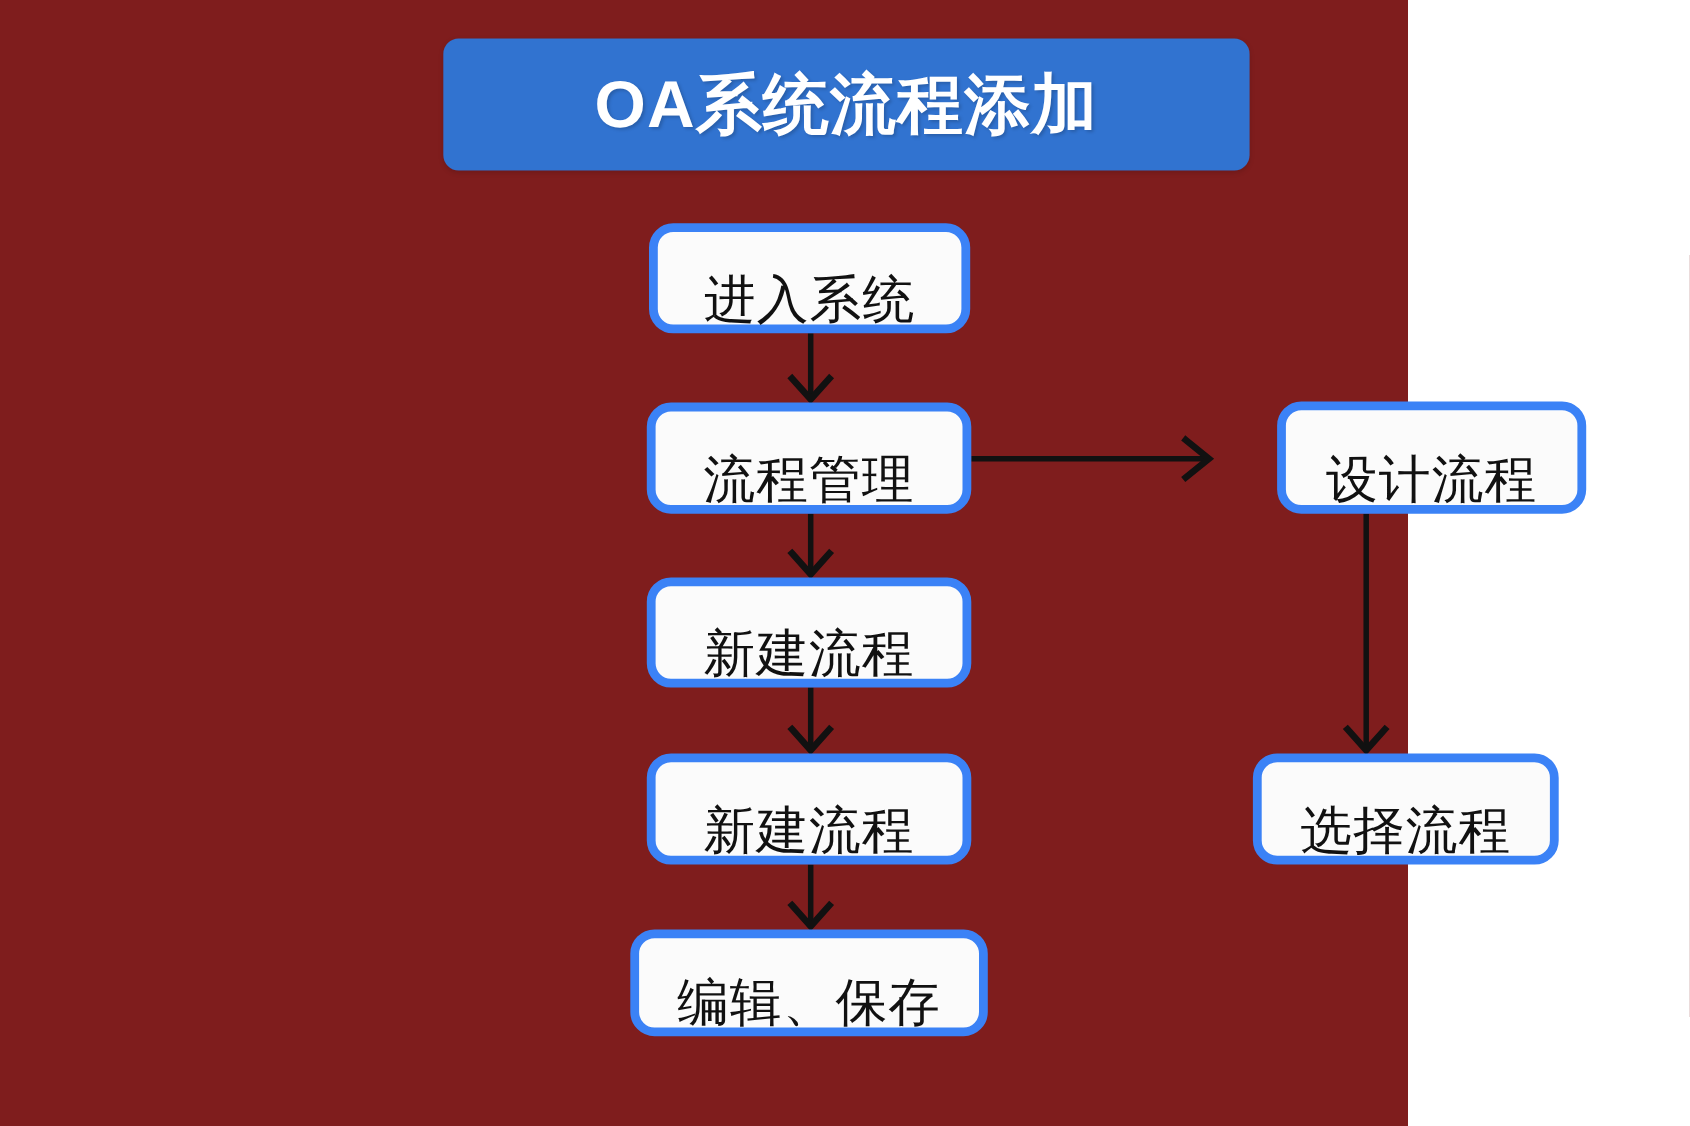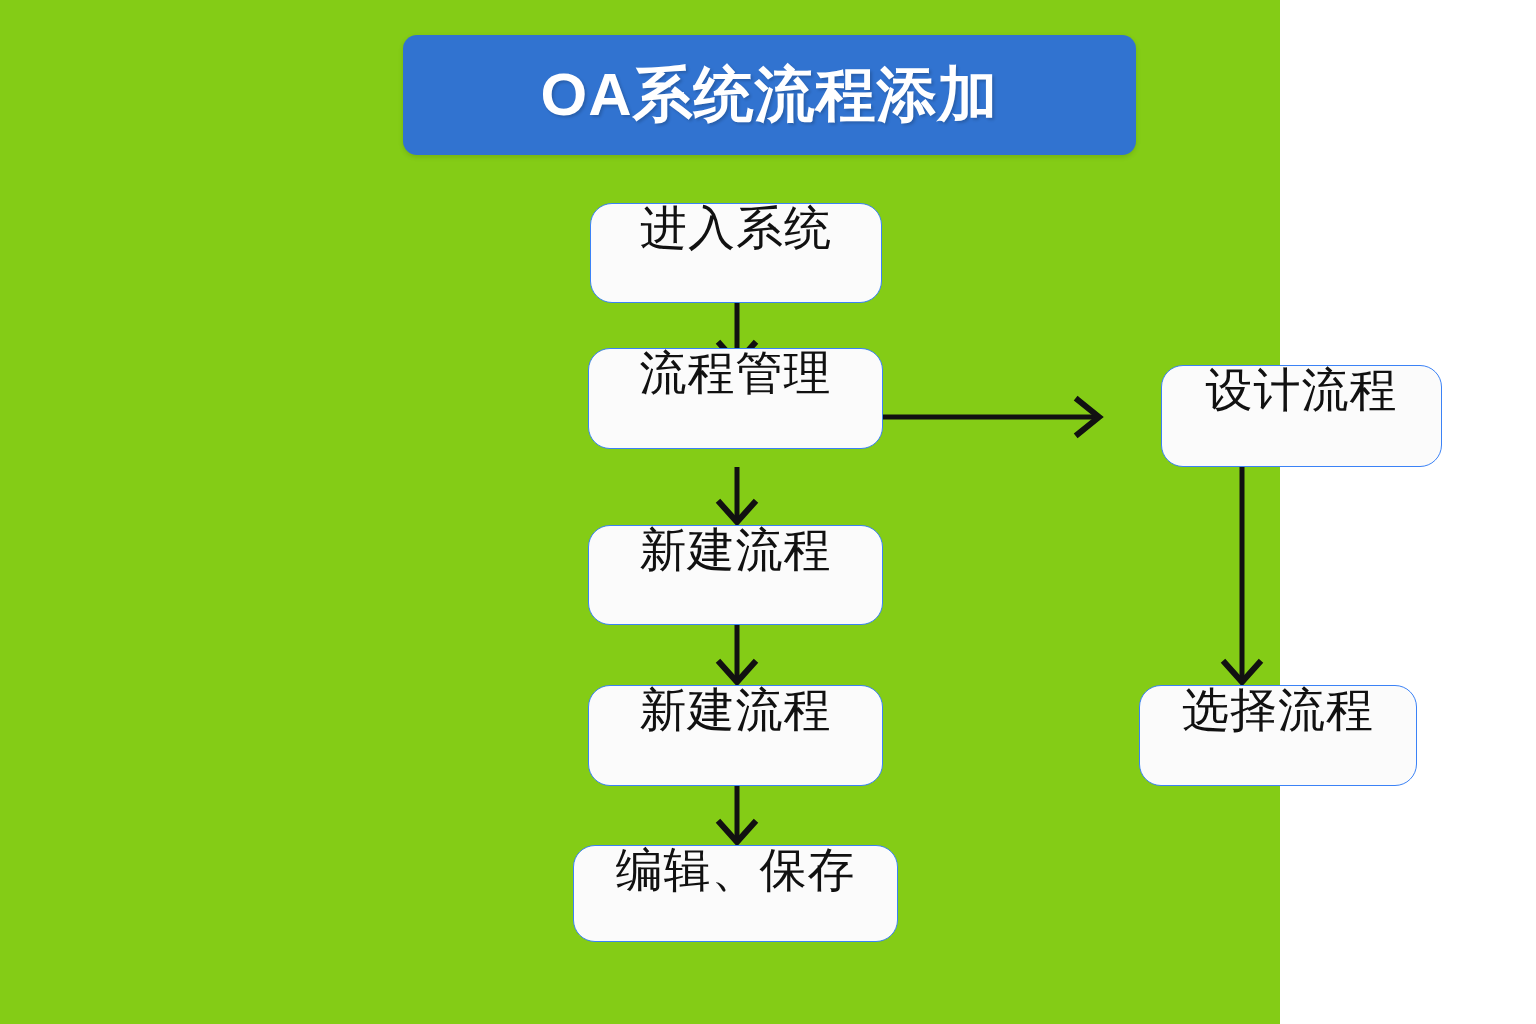--- a/index.html
+++ b/index.html
@@ -10,21 +10,21 @@
   body {
     width: 1536px;
     height: 1024px;
     overflow: hidden;
     font-family: "Liberation Sans", "DejaVu Sans", sans-serif;
   }
   #canvas {
     position: relative;
     width: 1280px;
     height: 1024px;
-    background: #84cc16;
+    background: #7f1d1d;
   }
 
   
   .title-banner {
     position: absolute;
     left: 403px;
     top: 35px;
     width: 733px;
     height: 120px;
     background: #3173d0;
@@ -43,39 +43,39 @@
     line-height: 1;
     text-shadow: 2px 2px 3px rgba(0,0,0,0.18);
     white-space: nowrap;
     font-family: "Liberation Sans", "DejaVu Sans", sans-serif;
   }
 
   
   .node {
     position: absolute;
     background: #fbfbfb;
-    border: 1px solid #3b82f6;
+    border: 8px solid #3b82f6;
     border-radius: 22px;
     display: flex;
-    align-items: flex-start;
+    align-items: flex-end;
     justify-content: center;
     box-sizing: border-box;
   }
   .node-label {
     font-size: 47px;
     font-weight: 500;
     color: #111111;
     line-height: 1;
     white-space: nowrap;
     letter-spacing: 1px;
     font-family: "Liberation Sans", "DejaVu Sans", sans-serif;
   }
 
   .node-enter-system  { left: 590px;  top: 203px; width: 292px; height: 100px; }
-  .node-flow-manage   { left: 588px;  top: 348px; width: 295px; height: 101px; }
+  .node-flow-manage   { left: 588px;  top: 366px; width: 295px; height: 101px; }
   .node-new-flow-1    { left: 588px;  top: 525px; width: 295px; height: 100px; }
   .node-new-flow-2    { left: 588px;  top: 685px; width: 295px; height: 101px; }
   .node-edit-save     { left: 573px;  top: 845px; width: 325px; height: 97px;  }
   .node-design-flow   { left: 1161px; top: 365px; width: 281px; height: 102px; }
   .node-select-flow   { left: 1103px; top: 685px; width: 278px; height: 101px; margin-left: 36px; }
 
   
   #connectors {
     position: absolute;
     left: 0;

